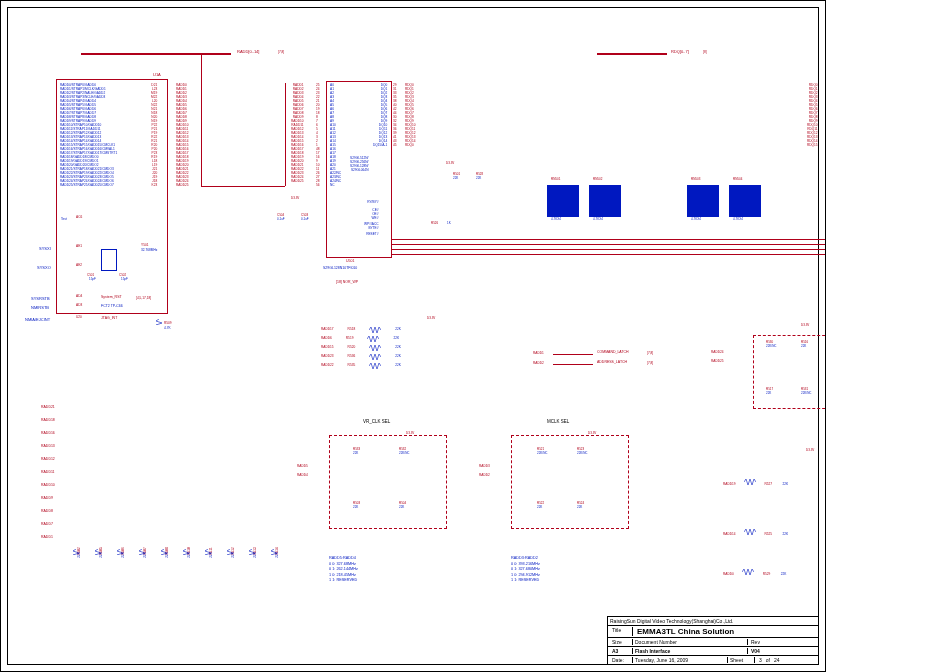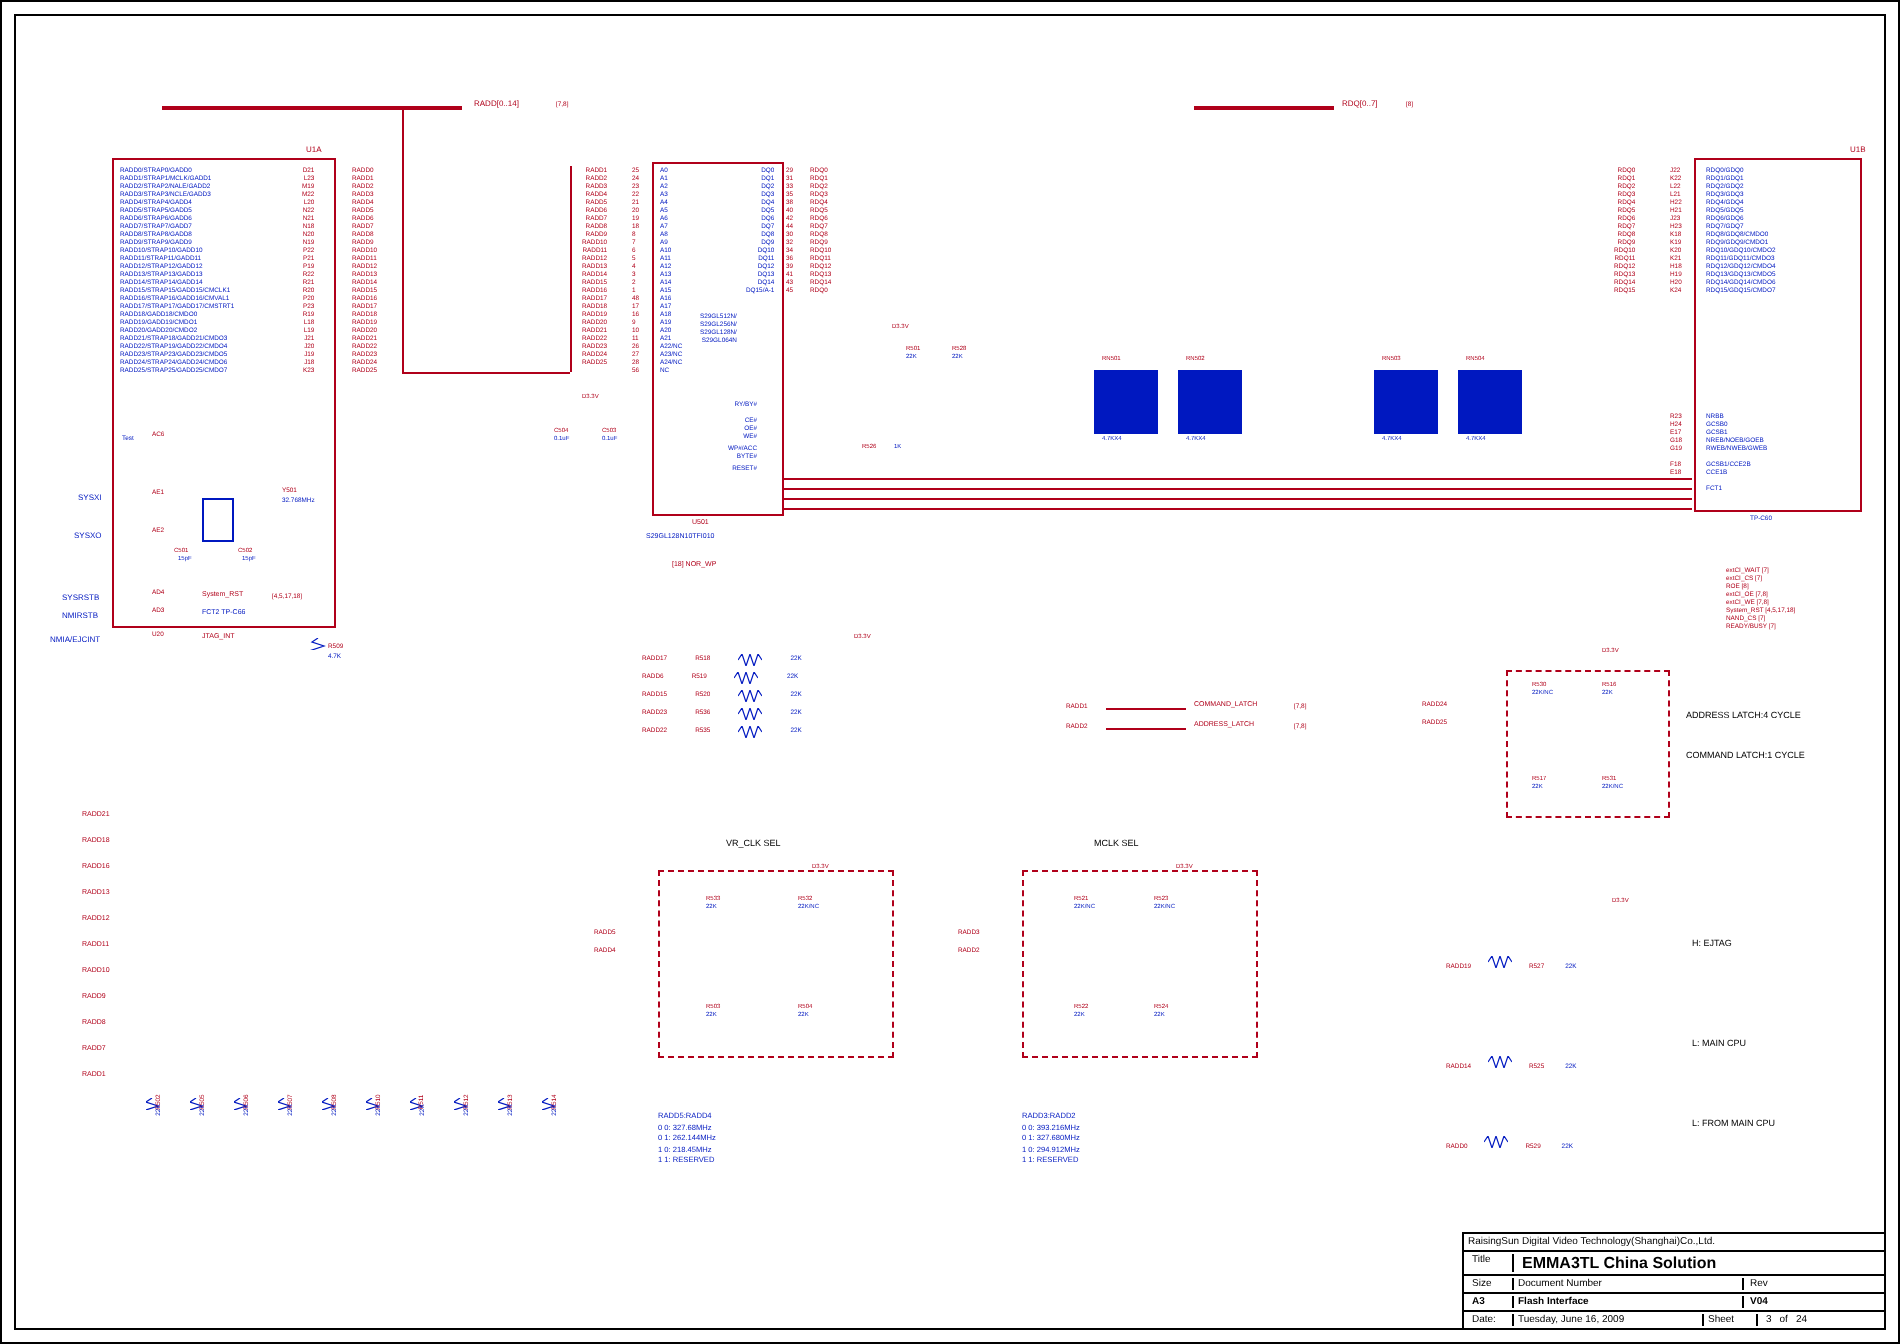--- a/index.html
+++ b/index.html
@@ -1,16 +1,16 @@
 <!DOCTYPE html>
 <html><head>
 <meta charset="utf-8">
 <style>
   html,body{margin:0;padding:0;background:#fff;font-family:Arial,Helvetica,sans-serif;color:#000}
-  .sheet{position:relative;width:950px;height:672px;box-sizing:border-box;border:1.5px solid #000;margin:0;overflow:hidden}
+  .sheet{position:relative;width:826px;height:672px;box-sizing:border-box;border:1.5px solid #000;margin:0;overflow:hidden}
   .inner-border{position:absolute;left:6px;top:6px;right:6px;bottom:6px;border:0.8px solid #000}
   .hline{position:absolute;background:#b0001a;height:1px}
   .vline{position:absolute;background:#b0001a;width:1px}
   .busline{position:absolute;background:#b0001a;height:1px}
   .labellist{position:absolute;font-size:3.2px;color:#0018c0;line-height:4px;white-space:nowrap}
   .redtxt{position:absolute;font-size:4px;color:#b0001a;white-space:nowrap}
   .bluetxt{position:absolute;font-size:4px;color:#0018c0;white-space:nowrap}
   .blacktxt{position:absolute;font-size:4.5px;color:#000;white-space:nowrap}
   .tinytxt{font-size:3.2px;color:#b0001a;white-space:nowrap}
   .residrow{display:flex;gap:14px;margin-bottom:3px}

